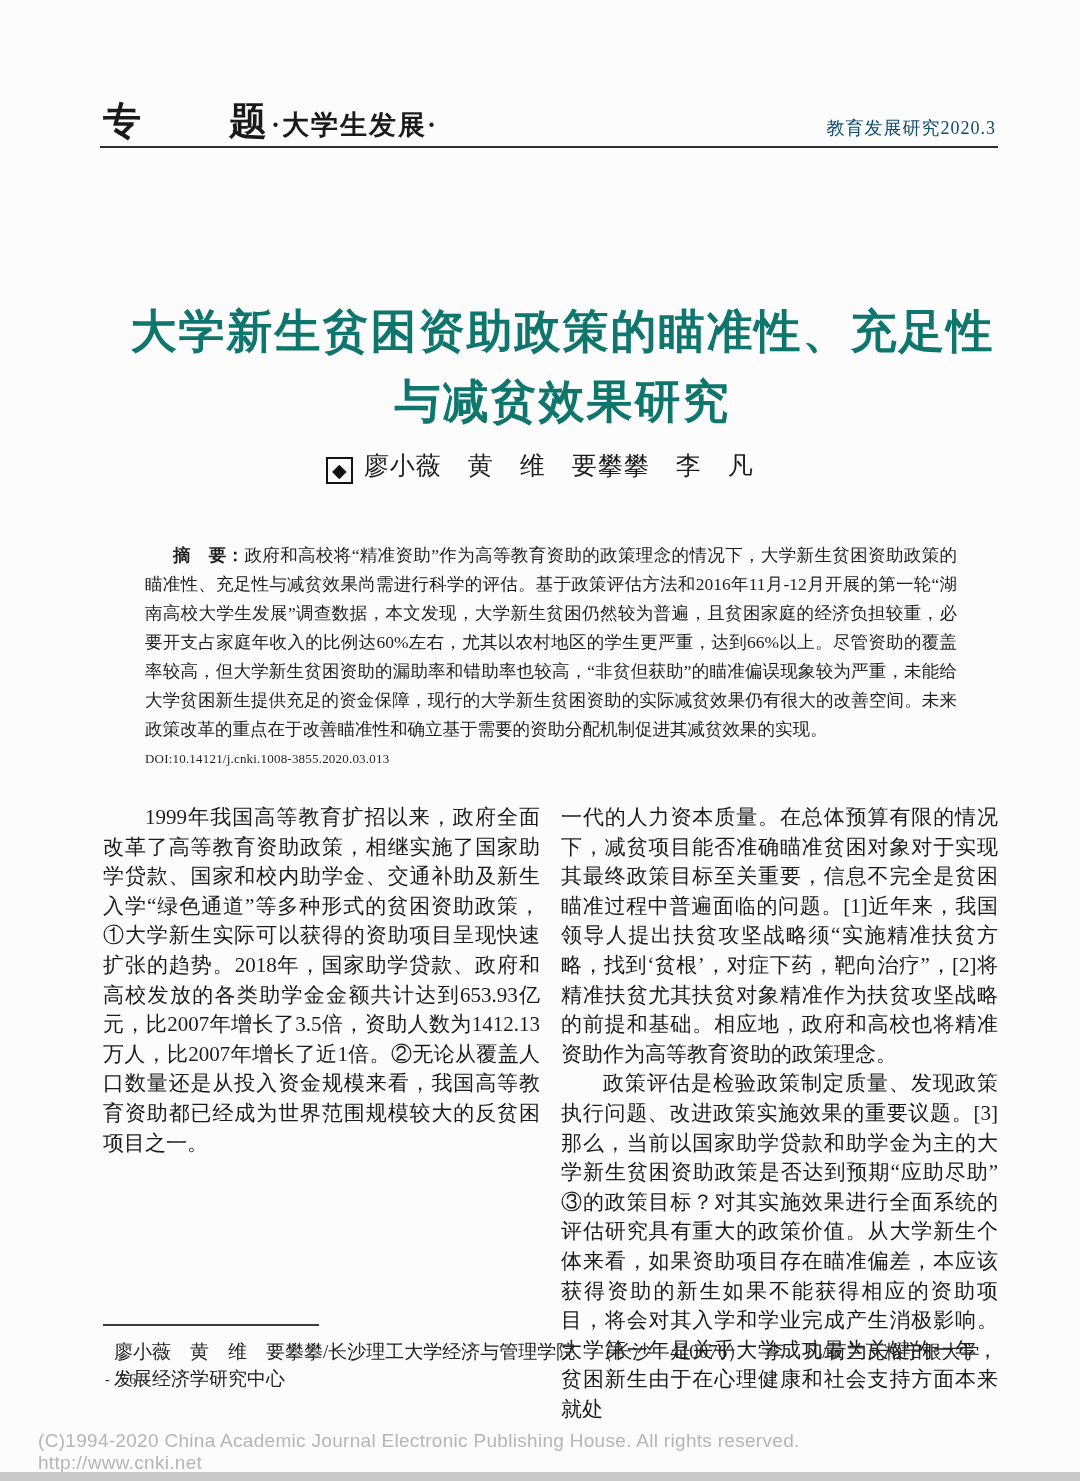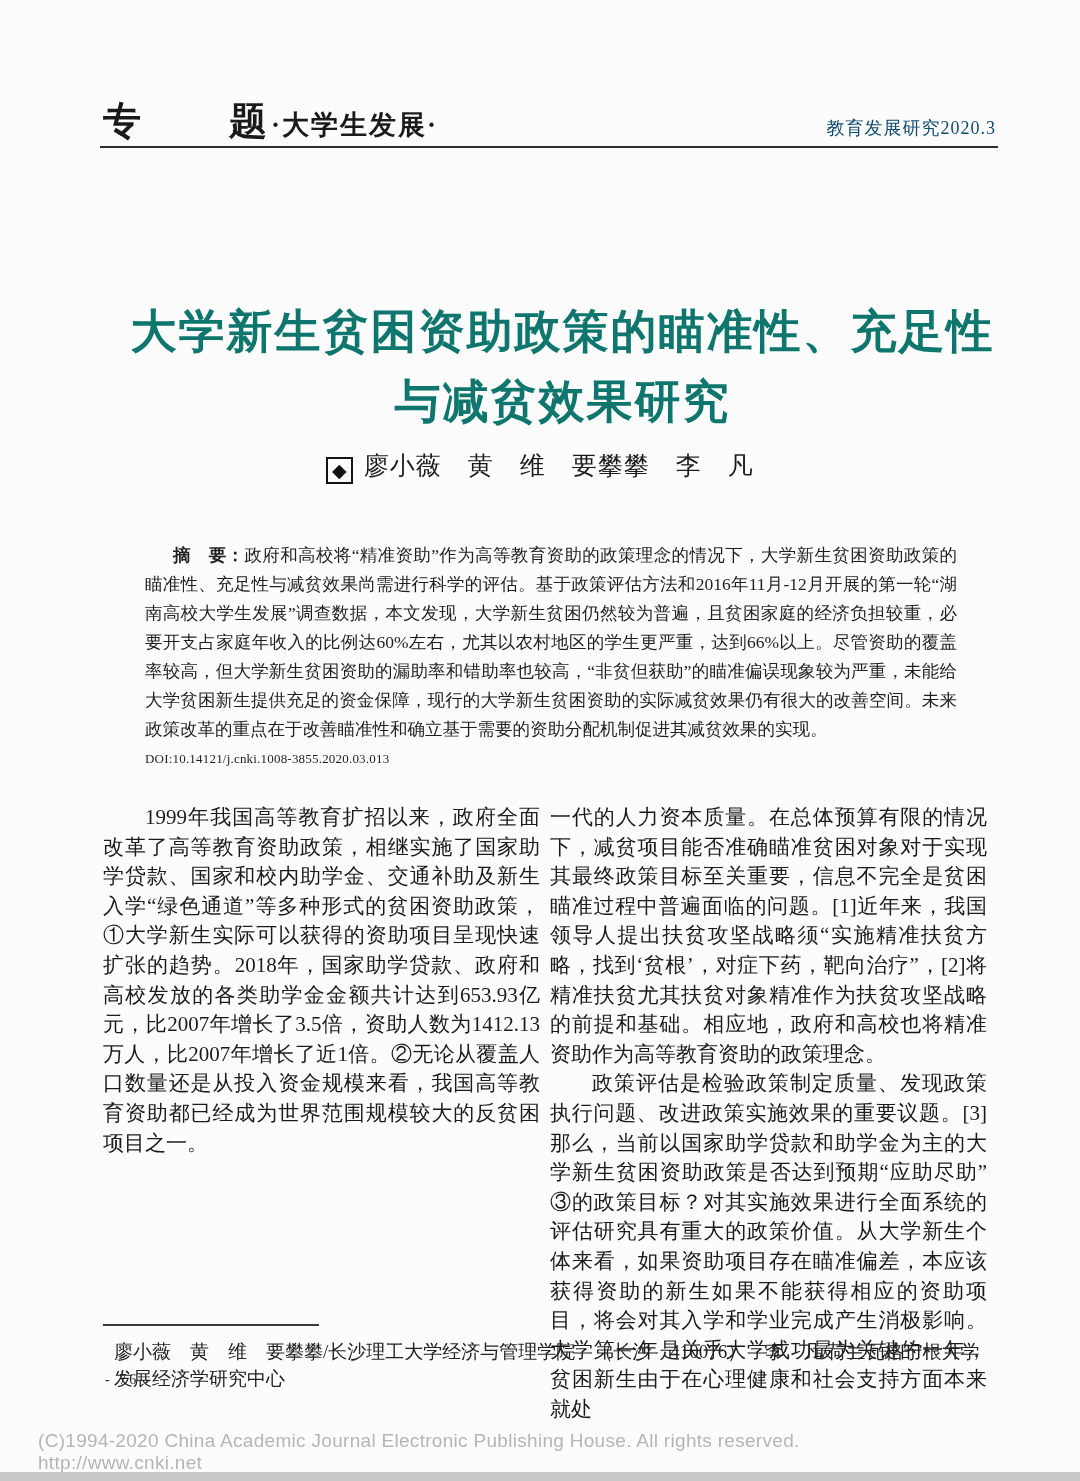--- a/index.html
+++ b/index.html
@@ -60,21 +60,21 @@
     font-size:17.5px; line-height:29px; text-align:justify; color:#1f1f1f;
   }
   .abstract-block .lead { text-indent:28px; }
   .abstract-block b { font-weight:700; }
   .kw-line { margin-top:0; }
   .doi-line { font-size:13px; letter-spacing:.2px; }
 
   
   .body-cols {
     position:absolute; top:803px; left:103px; width:895px;
-    display:flex; gap:10px;
+    display:flex; gap:21px;
   }
   .col { width:437px; font-size:21px; line-height:29.6px; text-align:justify; color:#1b1b1b; }
   .col p.indent { text-indent:2em; }
   .col p { margin:0; }
 
   
   .footnote-rule {
     position:absolute; top:1324px; left:103px; width:216px; height:2px; background:#3a3a3a;
   }
   .footnote {

